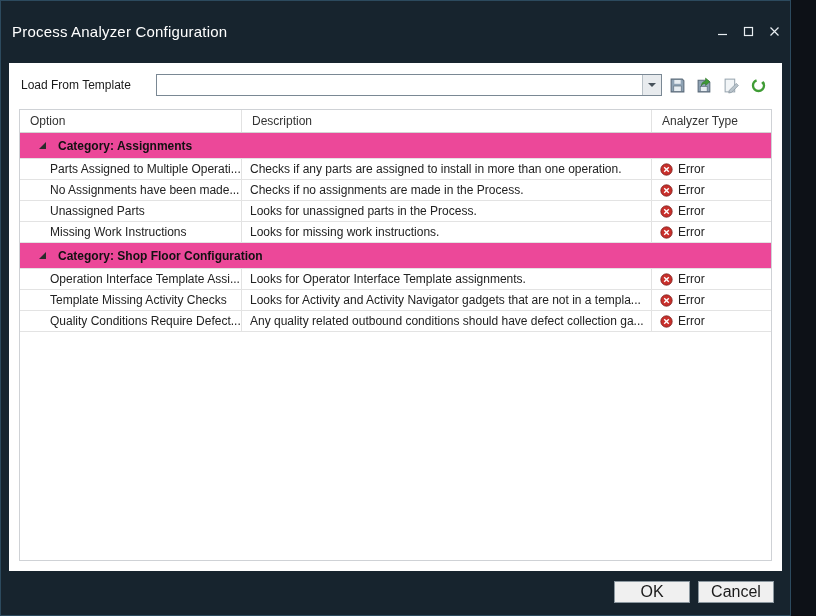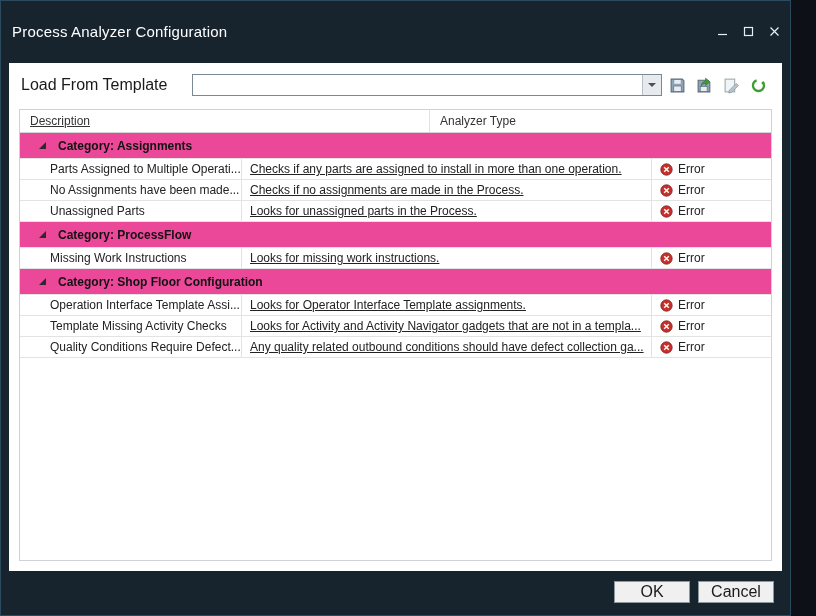--- a/index.html
+++ b/index.html
@@ -28,21 +28,21 @@
   .content {
     position:absolute; left:8px; right:8px; top:62px; height:508px;
     background:#ffffff;
   }
 
   
   .toolbar {
     position:absolute; left:0; right:0; top:0; height:44px;
     display:flex; align-items:center; padding:0 12px;
   }
-  .tb-label { font-size:16px; color:#1a1a1a; white-space:nowrap; margin-right:25px; }
+  .tb-label { font-size:12px; color:#1a1a1a; white-space:nowrap; margin-right:25px; }
   .combo {
     flex:1; height:22px; border:1px solid #7a8894; background:#fff;
     display:flex; align-items:stretch;
   }
   .combo input {
     flex:1; border:none; outline:none; font-size:12px; padding:0 5px;
     font-family:"Liberation Sans", sans-serif;
   }
   .combo-btn {
     width:19px; background:#e8ebee; border-left:1px solid #b8c0c6;
@@ -57,21 +57,21 @@
   
   .grid {
     position:absolute; left:10px; right:10px; top:46px; bottom:10px;
     border:1px solid #cfd2d6; background:#fff; overflow:hidden;
   }
   .thead { display:flex; height:23px; border-bottom:1px solid #d4d4d4; background:#fff; }
   .th {
     font-size:12px; color:#333; padding:4px 0 0 10px; cursor:default;
   }
   .c1 { width:222px; border-right:1px solid #e2e2e2; }
-  .c2 { width:410px; border-right:1px solid #e2e2e2;text-decoration:underline; }
+  .c2 { width:410px; border-right:1px solid #e2e2e2; }
   .c3 { flex:1; }
 
   .group-row {
     height:26px; display:flex; align-items:center;
     border-bottom:1px solid #e3e3e3; background:#ec4899; cursor:default;
   }
   .expander { width:10px; margin-left:18px; margin-right:10px; display:flex; align-items:center; }
   .group-label { font-size:12px; font-weight:bold; color:#111; }
 
   .row { display:flex; height:21px; border-bottom:1px solid #e3e3e3; background:#fff; cursor:default; }
@@ -153,20 +153,21 @@
       <button class="tb-btn">
         <svg width="17" height="17" viewBox="0 0 16 16">
           <circle cx="8" cy="8" r="5.2" fill="none" stroke="#3f9c35" stroke-width="2.2" stroke-dasharray="22 6"></circle>
           <path d="M13.8 5.2l-3.4.3 2.4 2.6z" fill="#3f9c35"></path>
         </svg>
       </button>
     </div>
 
     <div class="grid">
       <div class="thead">
+        <div class="th c1">Option</div>
         <div class="th c2">Description</div>
         <div class="th c3">Analyzer Type</div>
       </div>
 
       <div class="group-row">
         <span class="expander">
           <svg width="9" height="9" viewBox="0 0 9 9">
               <path d="M8 1v7H1z" fill="#2b2b2b"></path>
             </svg>
         </span>
@@ -205,28 +206,20 @@
           <span class="err-icon">
               <svg viewBox="0 0 16 16" width="13" height="13">
                 <circle cx="8" cy="8" r="7" fill="#c9302c" stroke="#7a1f1c"></circle>
                 <path d="M5.2 5.2l5.6 5.6M10.8 5.2l-5.6 5.6" stroke="#fff" stroke-width="1.7"></path>
               </svg>
             </span>
           <span>Error</span>
         </div>
       </div>
 
-      <div class="group-row">
-        <span class="expander">
-          <svg width="9" height="9" viewBox="0 0 9 9">
-              <path d="M8 1v7H1z" fill="#2b2b2b"></path>
-            </svg>
-        </span>
-        <span class="group-label">Category: ProcessFlow</span>
-      </div>
       <div class="row">
         <div class="cell opt c1">Missing Work Instructions</div>
         <div class="cell desc c2">Looks for missing work instructions.</div>
         <div class="cell typ c3">
           <span class="err-icon">
               <svg viewBox="0 0 16 16" width="13" height="13">
                 <circle cx="8" cy="8" r="7" fill="#c9302c" stroke="#7a1f1c"></circle>
                 <path d="M5.2 5.2l5.6 5.6M10.8 5.2l-5.6 5.6" stroke="#fff" stroke-width="1.7"></path>
               </svg>
             </span>

